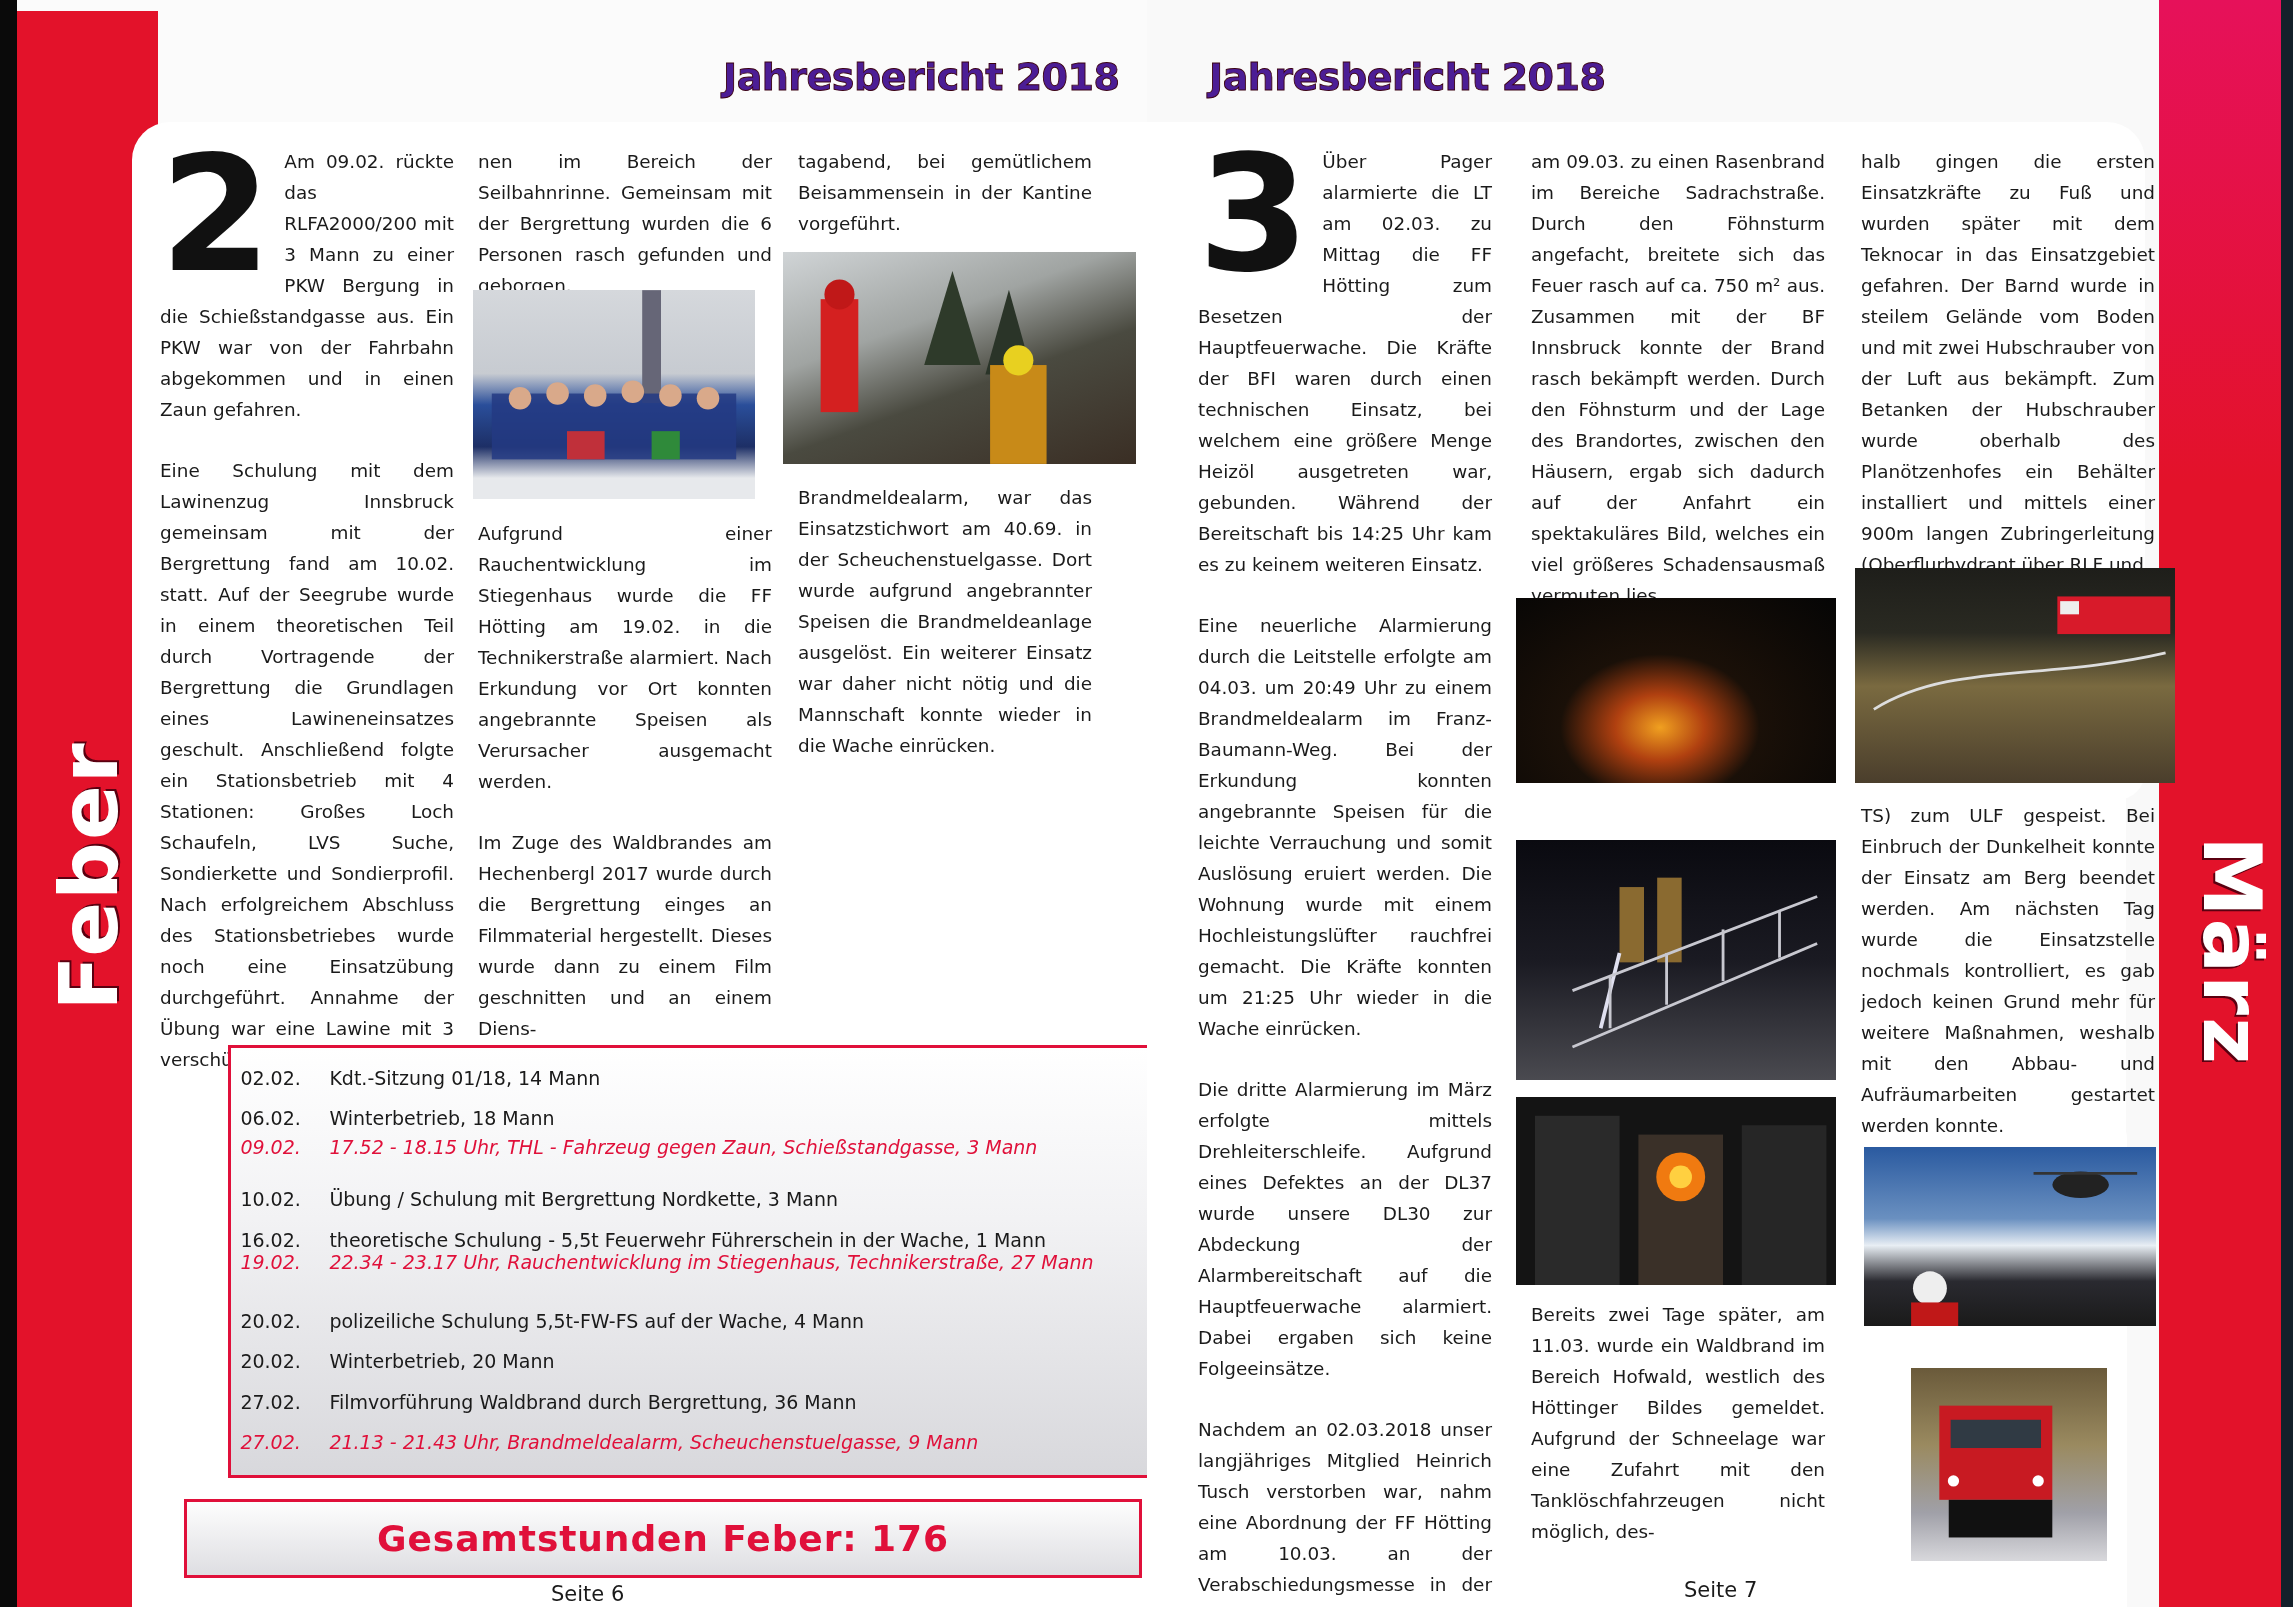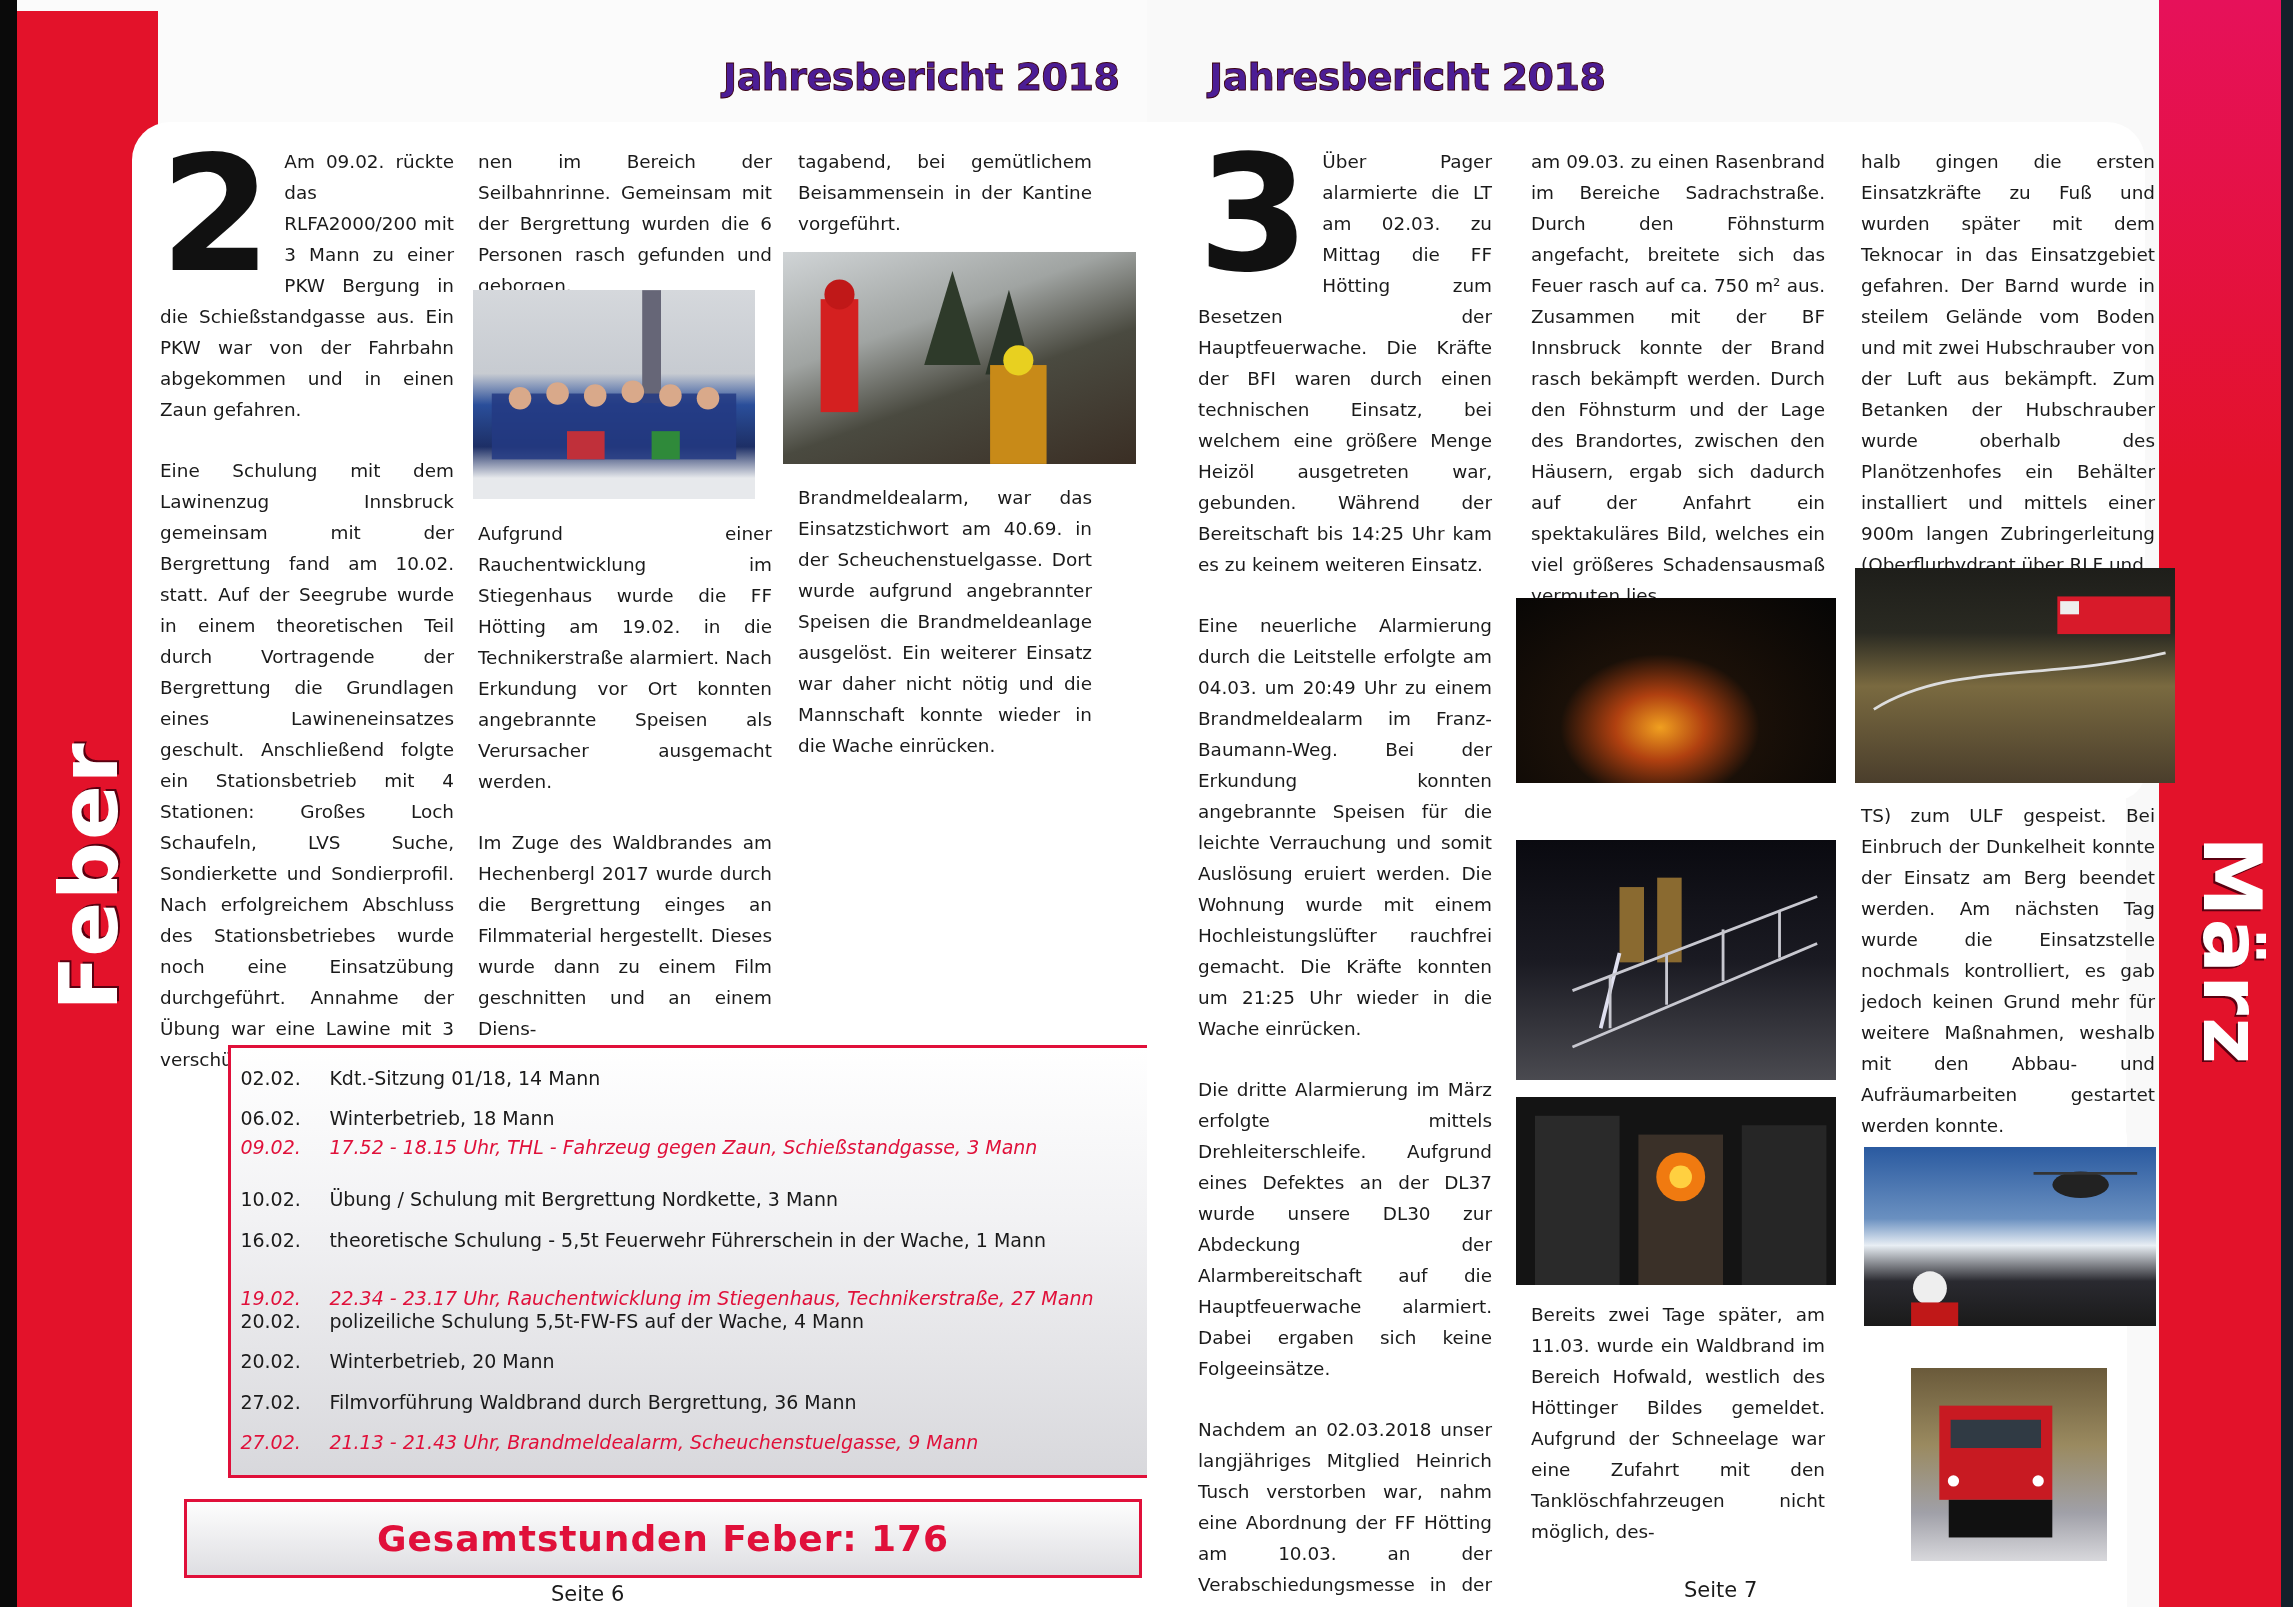--- a/index.html
+++ b/index.html
@@ -150,21 +150,21 @@
           <span class="event-text">17.52 - 18.15 Uhr, THL - Fahrzeug gegen Zaun, Schießstandgasse, 3 Mann</span>
         </div>
       <div class="event-row" style="top:140px;">
           <span class="event-date">10.02.</span>
           <span class="event-text">Übung / Schulung mit Bergrettung Nordkette, 3 Mann</span>
         </div>
       <div class="event-row" style="top:181px;">
           <span class="event-date">16.02.</span>
           <span class="event-text">theoretische Schulung - 5,5t Feuerwehr Führerschein in der Wache, 1 Mann</span>
         </div>
-      <div class="event-row alarm" style="top:239px;">
+      <div class="event-row alarm" style="top:203px;">
           <span class="event-date">19.02.</span>
           <span class="event-text">22.34 - 23.17 Uhr, Rauchentwicklung im Stiegenhaus, Technikerstraße, 27 Mann</span>
         </div>
       <div class="event-row" style="top:262px;">
           <span class="event-date">20.02.</span>
           <span class="event-text">polizeiliche Schulung 5,5t-FW-FS auf der Wache, 4 Mann</span>
         </div>
       <div class="event-row" style="top:302px;">
           <span class="event-date">20.02.</span>
           <span class="event-text">Winterbetrieb, 20 Mann</span>

